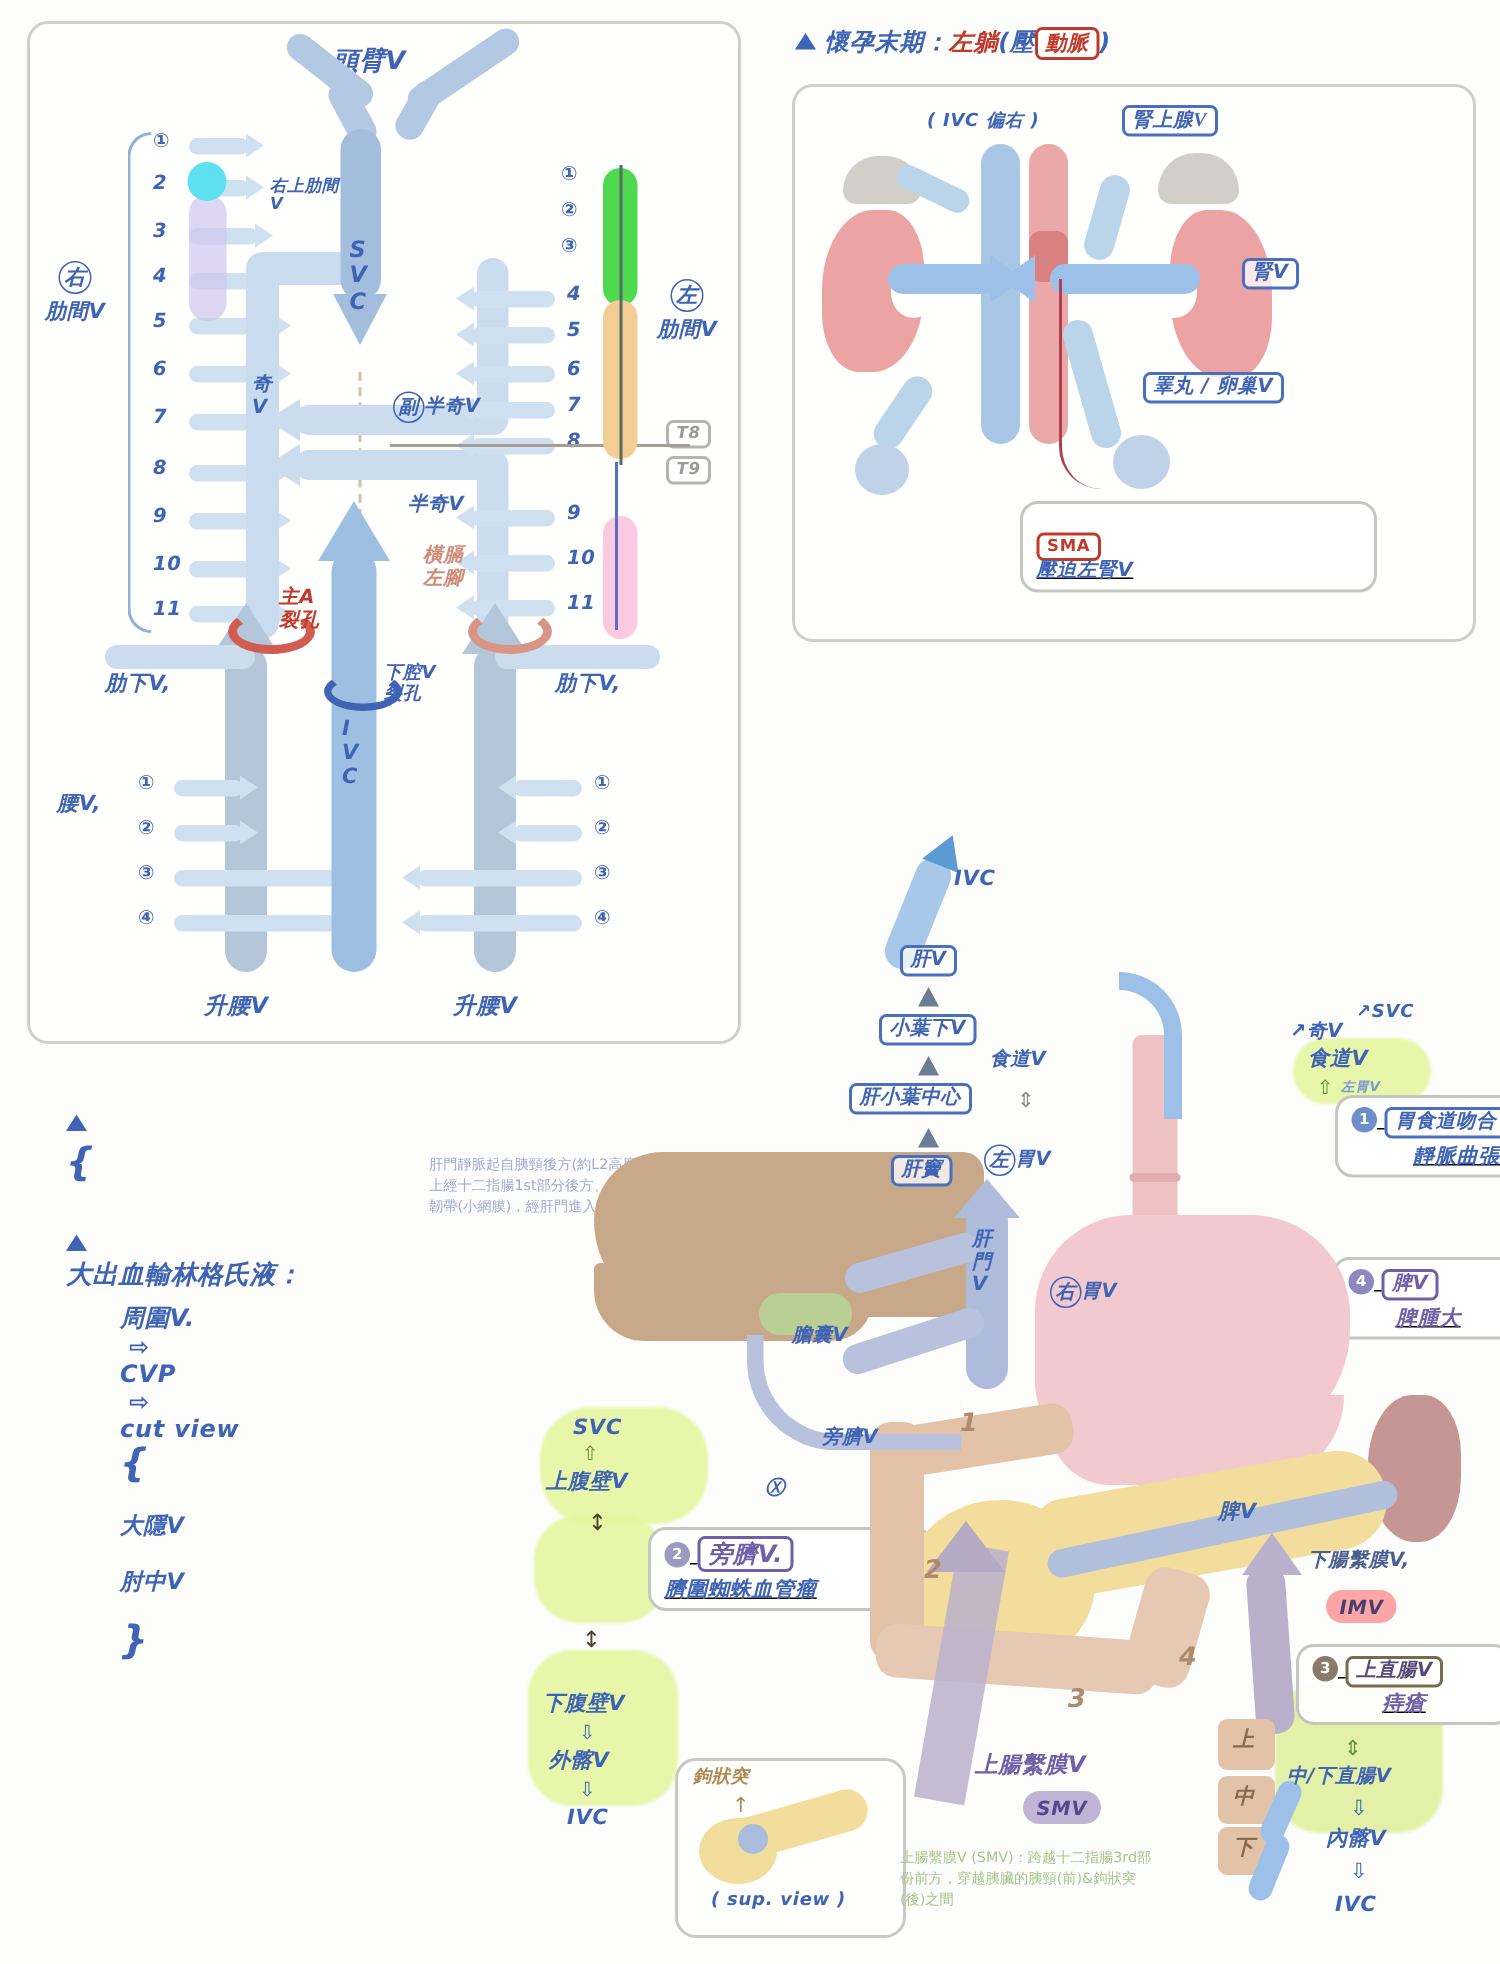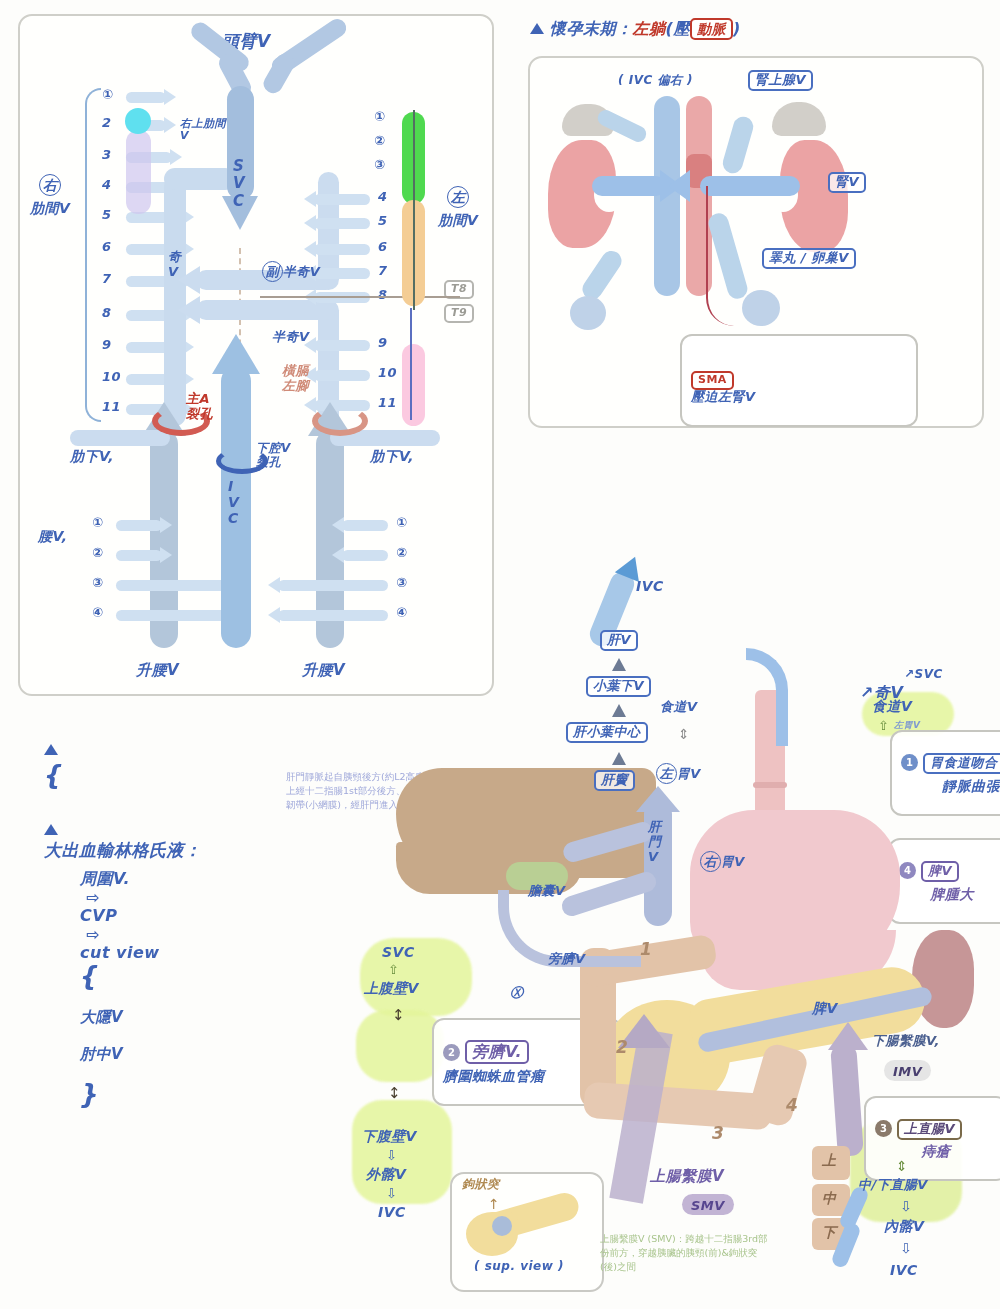--- a/index.html
+++ b/index.html
@@ -45,21 +45,21 @@
     width:1.45em;height:1.45em;font-size:inherit;line-height:1;
   }
   .numdot{
     display:inline-flex;align-items:center;justify-content:center;
     width:17px;height:17px;border-radius:50%;color:#fff;font-size:10px;
     font-weight:bold;font-style:normal;vertical-align:middle;
   }
   
   .callout{
     position:absolute;border:2px solid #c6c6c0;border-radius:12px;
-    background:rgba(255,255,255,.92);padding:20px 9px;
+    background:rgba(255,255,255,.92);padding:4px 9px;text-decoration:underline;
   }
   
   .hl{
     position:absolute;background:#e4f59b;border-radius:24px;
     filter:blur(1px);opacity:.85;z-index:0;
   }
   .hl2{background:#dff09a;}
   
   .vessel{position:absolute;border-radius:40px;}
   .blue-m{background:#a3bedd;}
@@ -273,21 +273,21 @@
   </div>
 
 <div class="abs hw" style="left:530px;top:18px;font-size:16px;white-space:nowrap;">
   <span class="tri" style="color:#3f63b5;"></span>
   <span>懷孕末期：</span><span class="hw-red">左躺</span><span>(壓</span><span class="boxed red hw-red" style="font-size:14px;">動脈</span><span>)</span>
 </div>
 
 <div class="panel wobble" style="left:528px;top:56px;width:452px;height:368px;"></div>
 
 <div class="abs hw" style="left:618px;top:74px;font-size:12px;">( IVC 偏右 )</div>
-<div class="abs hw boxed" style="left:748px;top:70px;font-size:13px;">腎上腺V</div>
+<div class="abs hw boxed" style="left:748px;top:70px;font-size:13px;font-family:Liberation Serif, serif;">腎上腺V</div>
 
 <div class="abs" style="left:562px;top:104px;width:52px;height:32px;background:#d2cfc9;border-radius:26px 26px 10px 10px;"></div>
 <div class="abs" style="left:772px;top:102px;width:54px;height:34px;background:#d2cfc9;border-radius:27px 27px 10px 10px;"></div>
 
 <div class="abs" style="left:548px;top:140px;width:68px;height:108px;background:#eba3a4;border-radius:50% 36% 50% 36%;"></div>
 <div class="abs" style="left:594px;top:178px;width:30px;height:34px;background:#fffffd;border-radius:50%;"></div>
 <div class="abs" style="left:780px;top:140px;width:68px;height:112px;background:#eba3a4;border-radius:36% 50% 36% 50%;"></div>
 <div class="abs" style="left:768px;top:178px;width:30px;height:34px;background:#fffffd;border-radius:50%;"></div>
 
 <div class="abs vessel z2" style="left:654px;top:96px;width:26px;height:200px;background:#a8c6e6;"></div>
@@ -388,21 +388,21 @@
   <span class="circ">左</span><span>胃V</span>
 </div>
 <div class="abs hw z3" style="left:700px;top:836px;font-size:13px;">
   <span class="circ">右</span><span>胃V</span>
 </div>
 
 <div class="hl" style="left:862px;top:692px;width:92px;height:44px;"></div>
 <div class="abs hw z3" style="left:872px;top:698px;font-size:14px;">食道V</div>
 <div class="abs z3" style="left:878px;top:718px;font-size:13px;color:#6a8f3f;">⇧</div>
 <div class="abs hw z3" style="left:894px;top:720px;font-size:9px;color:#7f9ad0;">左胃V</div>
-<div class="abs hw z3" style="left:860px;top:666px;font-size:16px;">
+<div class="abs hw z3" style="left:860px;top:666px;font-size:13px;">
   <span class="ar">↗</span><span>奇V</span>
 </div>
 <div class="abs hw z3" style="left:904px;top:654px;font-size:12px;">
   <span class="ar">↗</span><span>SVC</span>
 </div>
 
 <div class="callout" style="left:890px;top:730px;width:140px;">
   <div style="white-space:nowrap;">
     <span class="numdot" style="background:#6f8fc9;">1</span>
     <span class="hw boxed" style="font-size:13px;">胃食道吻合</span>
@@ -439,21 +439,21 @@
 <div class="abs z1" style="left:584px;top:1088px;width:188px;height:36px;background:#e6c9b2;border-radius:14px;transform:rotate(4deg);"></div>
 <div class="abs z1" style="left:756px;top:1046px;width:44px;height:78px;background:#e6c9b2;border-radius:14px;transform:rotate(16deg);"></div>
 <div class="abs hw hw-brown z3" style="left:640px;top:940px;font-size:17px;color:#ad8a6b;">1</div>
 <div class="abs hw hw-brown z3" style="left:616px;top:1038px;font-size:17px;color:#ad8a6b;">2</div>
 <div class="abs hw hw-brown z3" style="left:712px;top:1124px;font-size:17px;color:#ad8a6b;">3</div>
 <div class="abs hw hw-brown z3" style="left:786px;top:1096px;font-size:17px;color:#ad8a6b;">4</div>
 
 <div class="abs z2" style="left:834px;top:1044px;width:26px;height:112px;background:#bbb0cc;border-radius:12px;transform:rotate(-4deg);"></div>
 <div class="abs z2" style="left:828px;top:1022px;width:0;height:0;border-left:20px solid transparent;border-right:20px solid transparent;border-bottom:28px solid #bbb0cc;"></div>
 <div class="abs hw z3" style="left:872px;top:1034px;font-size:13px;color:#4a5f8f;">下腸繫膜V,</div>
-<div class="abs z3" style="left:884px;top:1060px;background:#e5e5e5;border-radius:12px;padding:1px 9px;">
+<div class="abs z3" style="left:884px;top:1060px;background:#fca5a5;border-radius:12px;padding:1px 9px;">
   <span class="hw" style="font-size:13px;color:#4a4070;">IMV</span>
 </div>
 
 <div class="abs z2" style="left:812px;top:1146px;width:38px;height:34px;background:#e2c3a8;border-radius:6px;"></div>
 <div class="abs hw z3" style="left:822px;top:1152px;font-size:14px;color:#8a6a4e;">上</div>
 <div class="abs z2" style="left:812px;top:1184px;width:38px;height:32px;background:#e2c3a8;border-radius:6px;"></div>
 <div class="abs hw z3" style="left:822px;top:1190px;font-size:14px;color:#8a6a4e;">中</div>
 <div class="abs z2" style="left:812px;top:1218px;width:38px;height:32px;background:#e2c3a8;border-radius:6px;"></div>
 <div class="abs hw z3" style="left:822px;top:1224px;font-size:14px;color:#8a6a4e;">下</div>
 <div class="abs z2" style="left:846px;top:1186px;width:16px;height:44px;background:#9dc0e8;border-radius:8px;transform:rotate(24deg);"></div>

